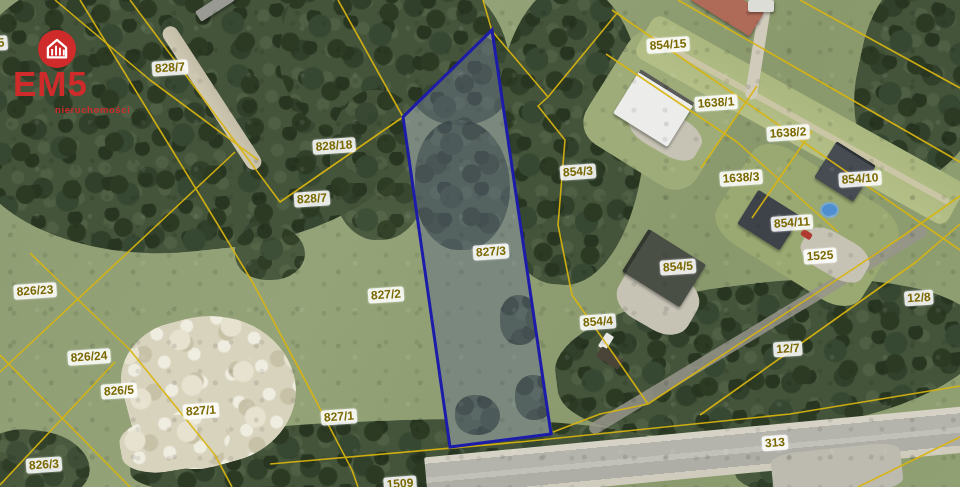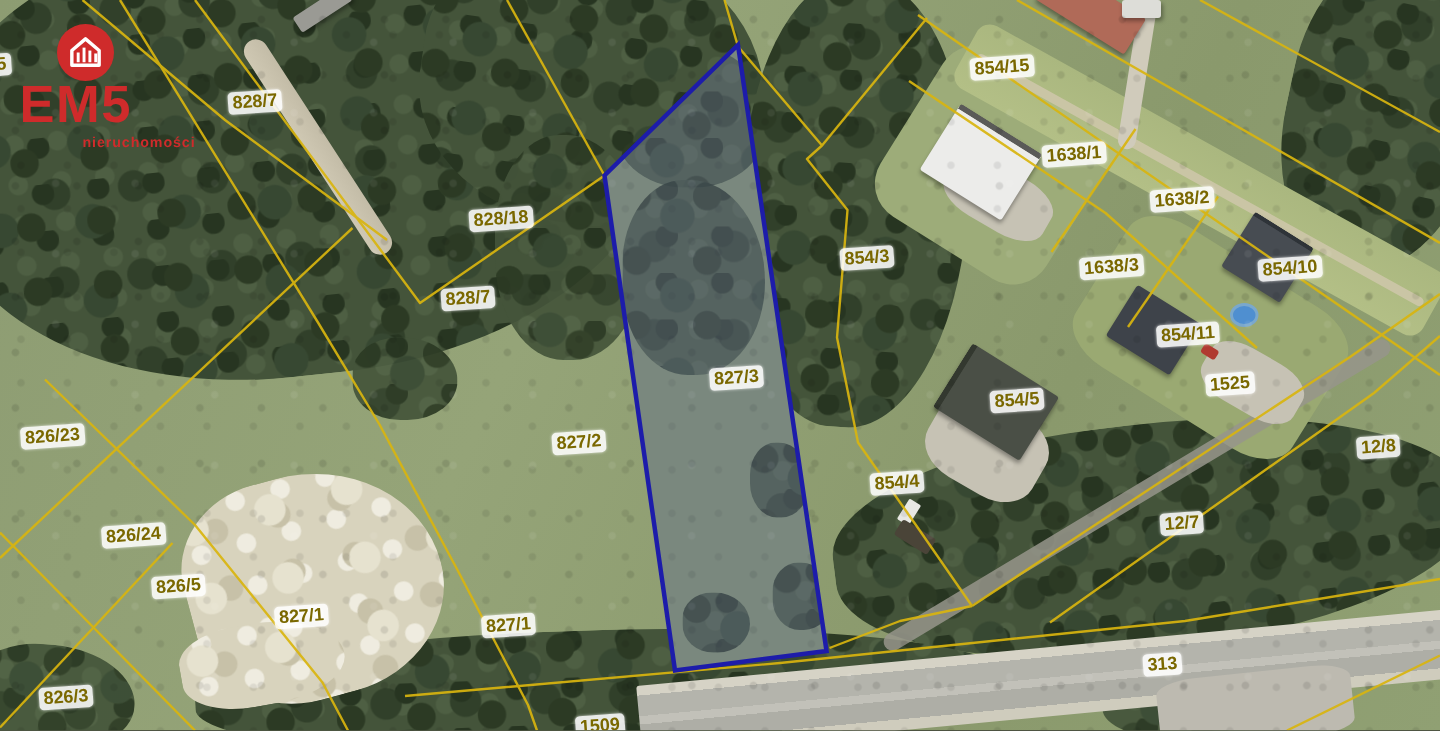--- a/index.html
+++ b/index.html
@@ -84,21 +84,21 @@
   .parcel-label{
     transform:translate(-50%,-50%) rotate(-4deg);
     background:rgba(255,255,255,.88);
     color:#7a6800;font-weight:bold;font-size:12px;line-height:15px;
     padding:0 3px;border-radius:3px;white-space:nowrap;
     box-shadow:0 0 2px rgba(255,255,255,.7);
     z-index:30;
   }
 
   
-  #logo{left:0;top:2px;width:120px;height:110px;z-index:40;}
+  #logo{left:0;top:16px;width:120px;height:110px;z-index:40;}
   #logo-circle{left:38px;top:14px;width:38px;height:38px;border-radius:50%;background:#cf2b2b;}
   #logo-circle svg{left:6px;top:6px;}
   #logo-name{left:13px;top:50px;font-size:35px;font-weight:800;color:#cf2b2b;letter-spacing:1px;line-height:1;}
   #logo-tag{left:15px;top:88px;font-size:9.5px;font-weight:bold;color:#cf2b2b;letter-spacing:.6px;margin-left:40px;}
 
   
   #wm{right:0;bottom:0;width:260px;height:90px;z-index:40;left:auto;top:auto;}
   #wm-outer{left:141px;top:27px;width:54px;height:58px;border-radius:50%;background:rgba(140,135,228,.82);}
   #wm-inner{left:154px;top:38px;width:34px;height:34px;border-radius:50%;background:rgba(92,80,204,.9);}
   #wm-text{left:39px;top:49px;font-size:27px;font-weight:bold;color:#fff;letter-spacing:-.5px;line-height:1;

